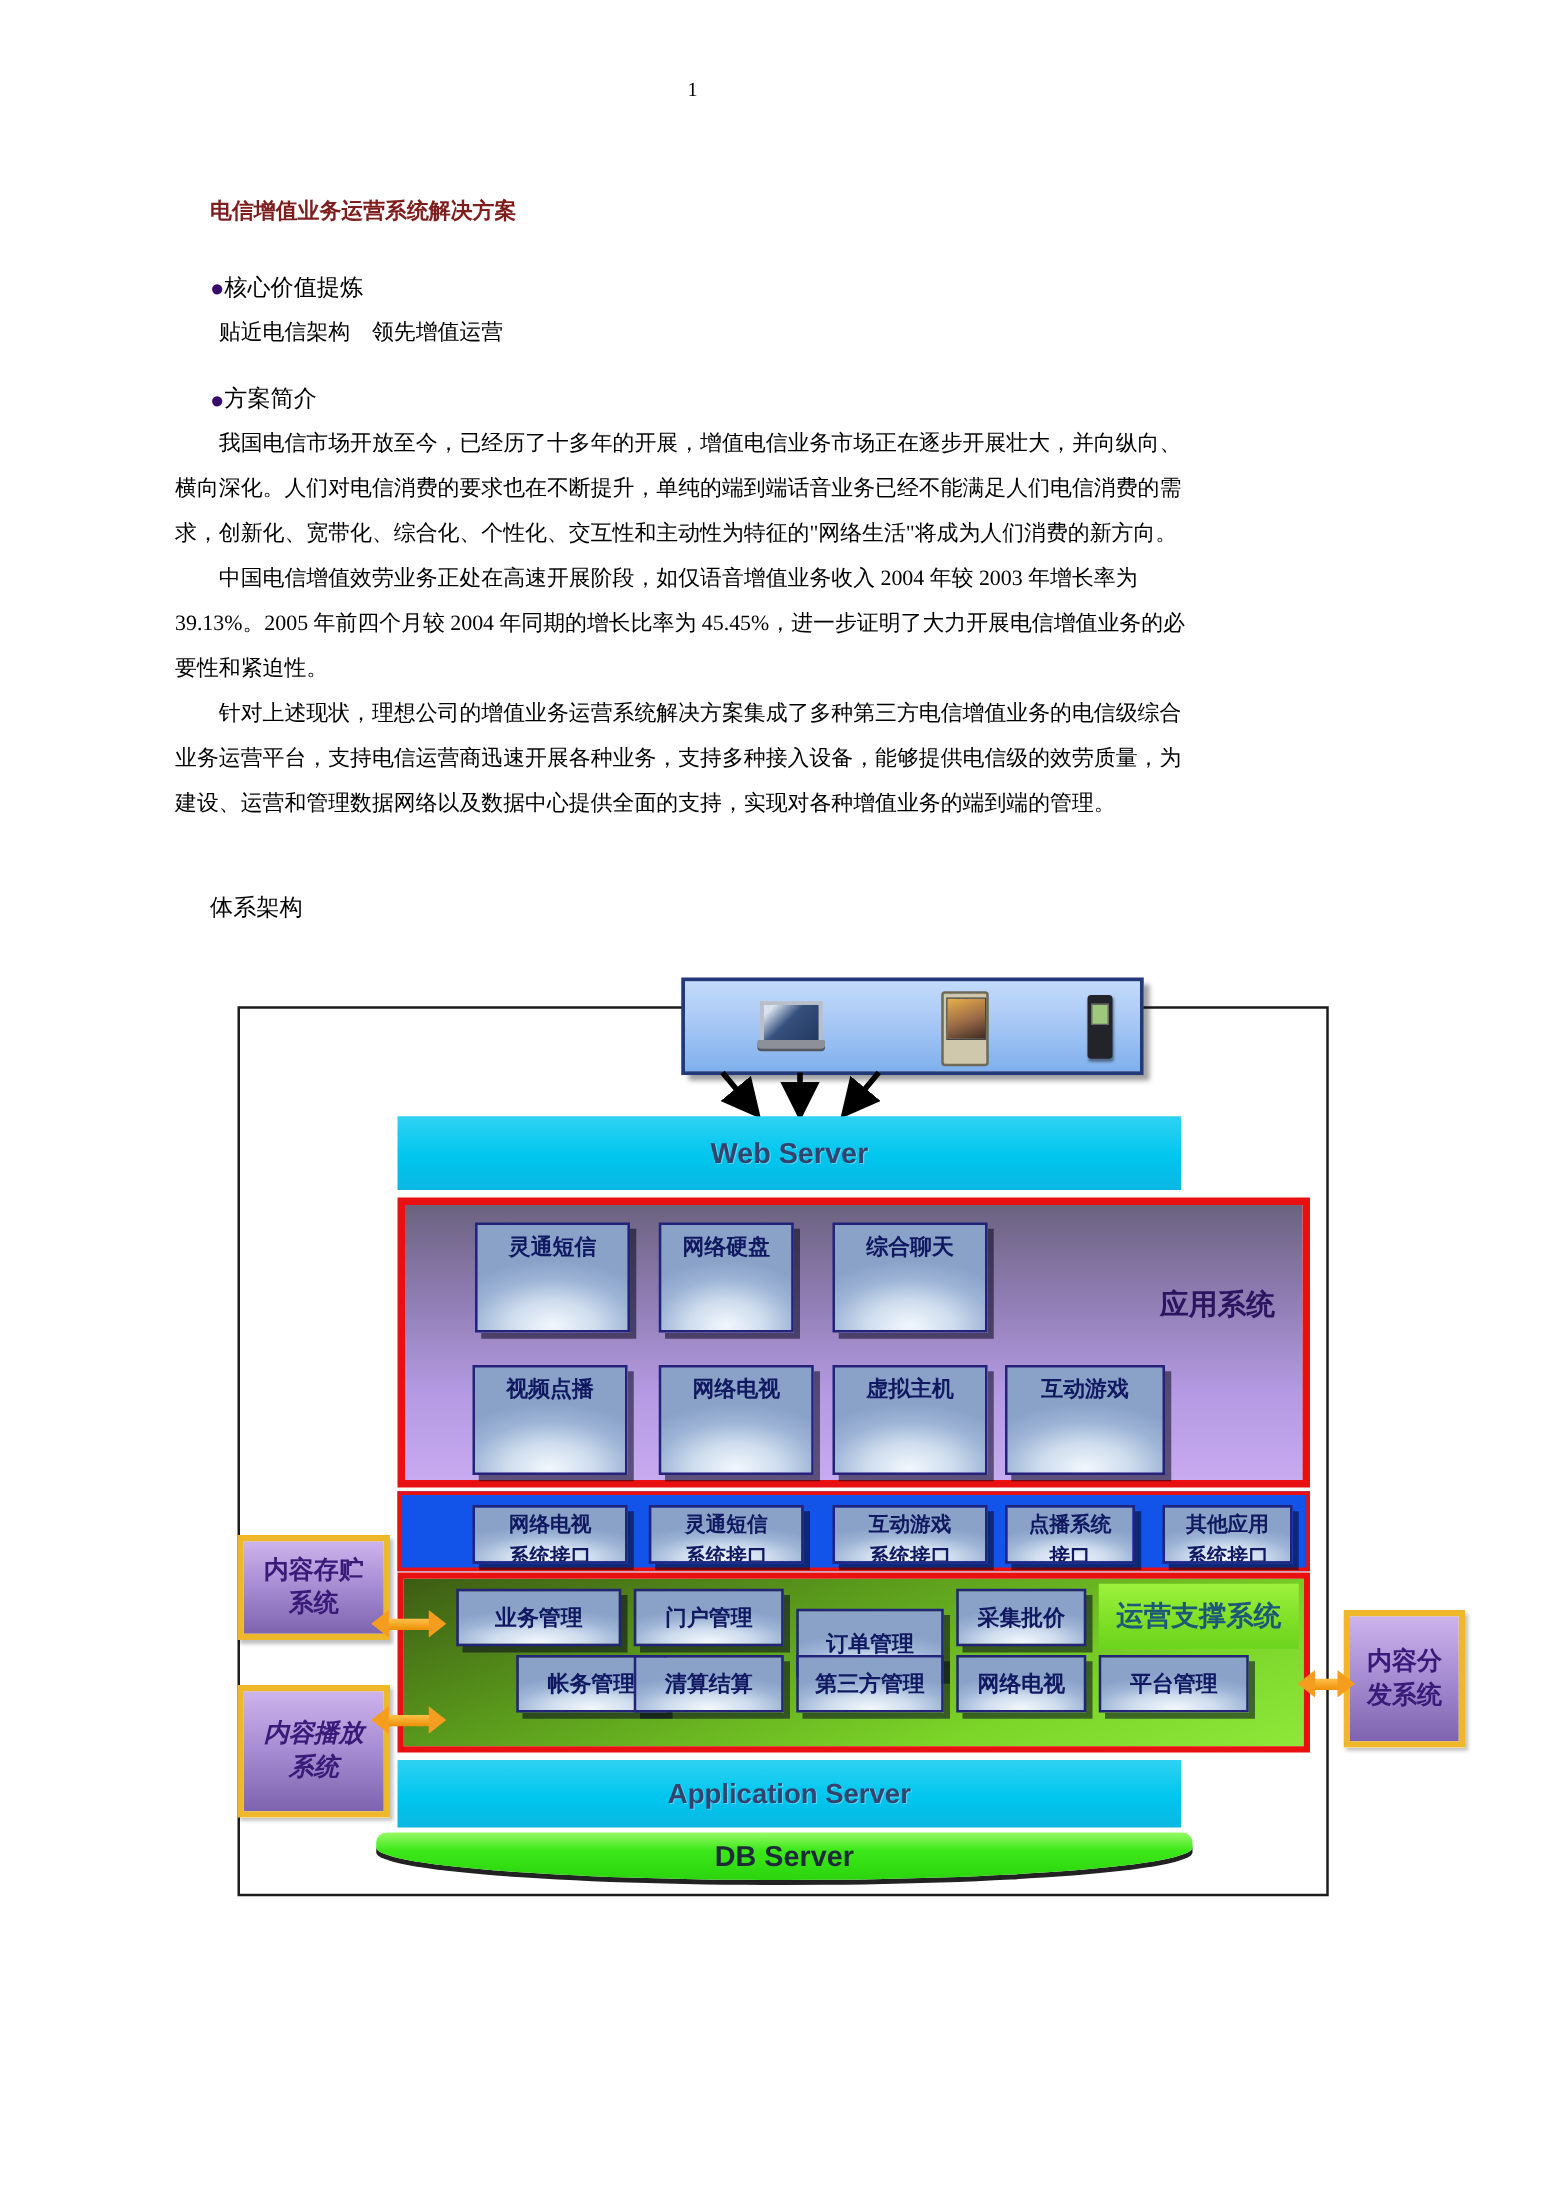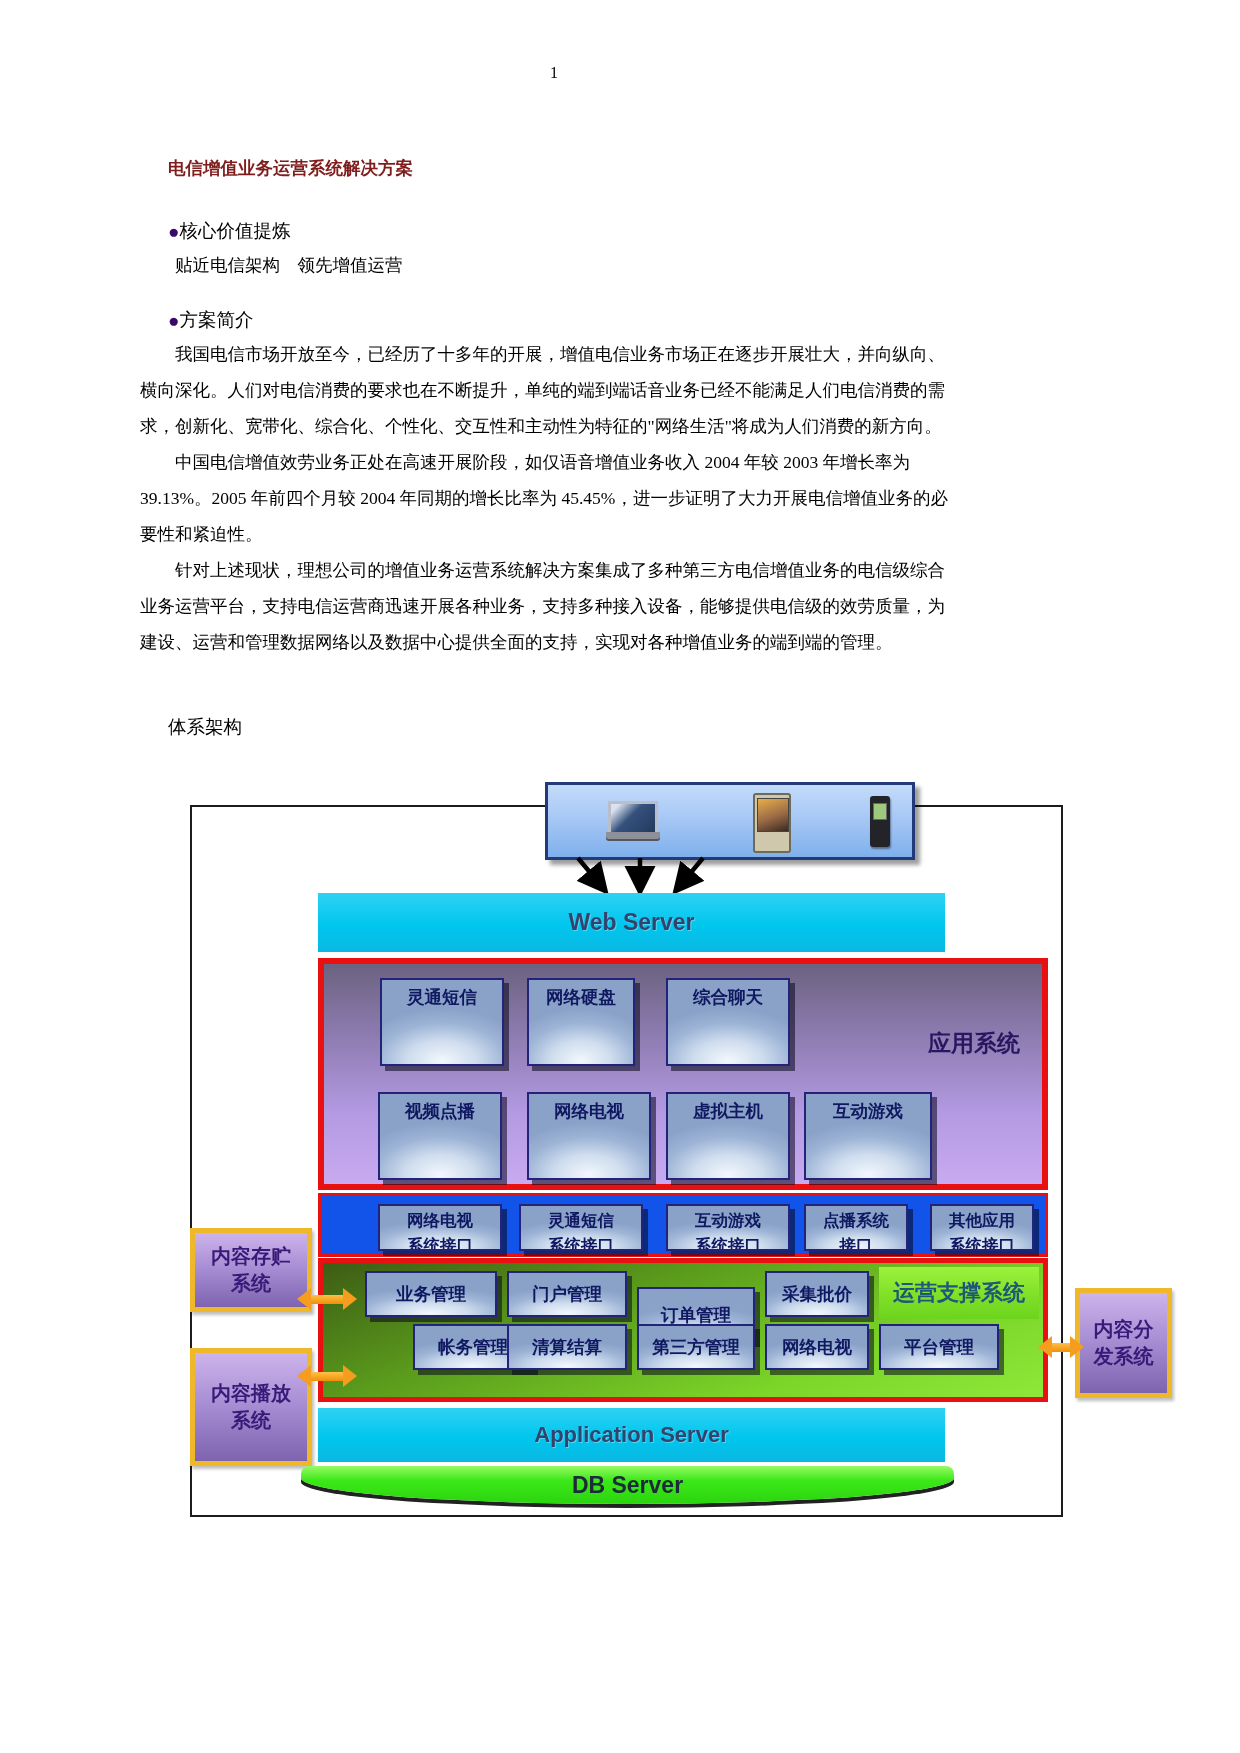--- a/index.html
+++ b/index.html
@@ -214,21 +214,21 @@
       </div>
     <div class="abs sbox mgmt-box" style="left:442px;top:61px;width:104px;height:46px;">
         <span>网络电视</span>
       </div>
     <div class="abs sbox mgmt-box" style="left:556px;top:61px;width:120px;height:46px;">
         <span>平台管理</span>
       </div>
   </div>
 
   <div class="abs gold-box" style="left:190px;top:1228px;width:122px;height:84px;padding:0 12px;">内容存贮系统</div>
-  <div class="abs gold-box" style="left:190px;top:1348px;width:122px;height:118px;padding:0 12px;">内容播放系统</div>
+  <div class="abs gold-box" style="left:190px;top:1348px;width:122px;height:106px;padding:0 12px;font-style:italic;">内容播放系统</div>
   <div class="abs gold-box" style="left:1075px;top:1288px;width:97px;height:110px;padding:0 10px;">内容分发系统</div>
 
   <div class="abs darrow" style="left:310px;top:1295px;width:34px;"></div>
   <div class="abs darrow" style="left:310px;top:1372px;width:34px;"></div>
   <div class="abs darrow" style="left:1051px;top:1343px;width:20px;"></div>
 
   <div class="abs cyan-bar" style="left:318px;top:1408px;width:627px;height:54px;font-size:22px;">
     <span>Application Server</span>
   </div>
 

